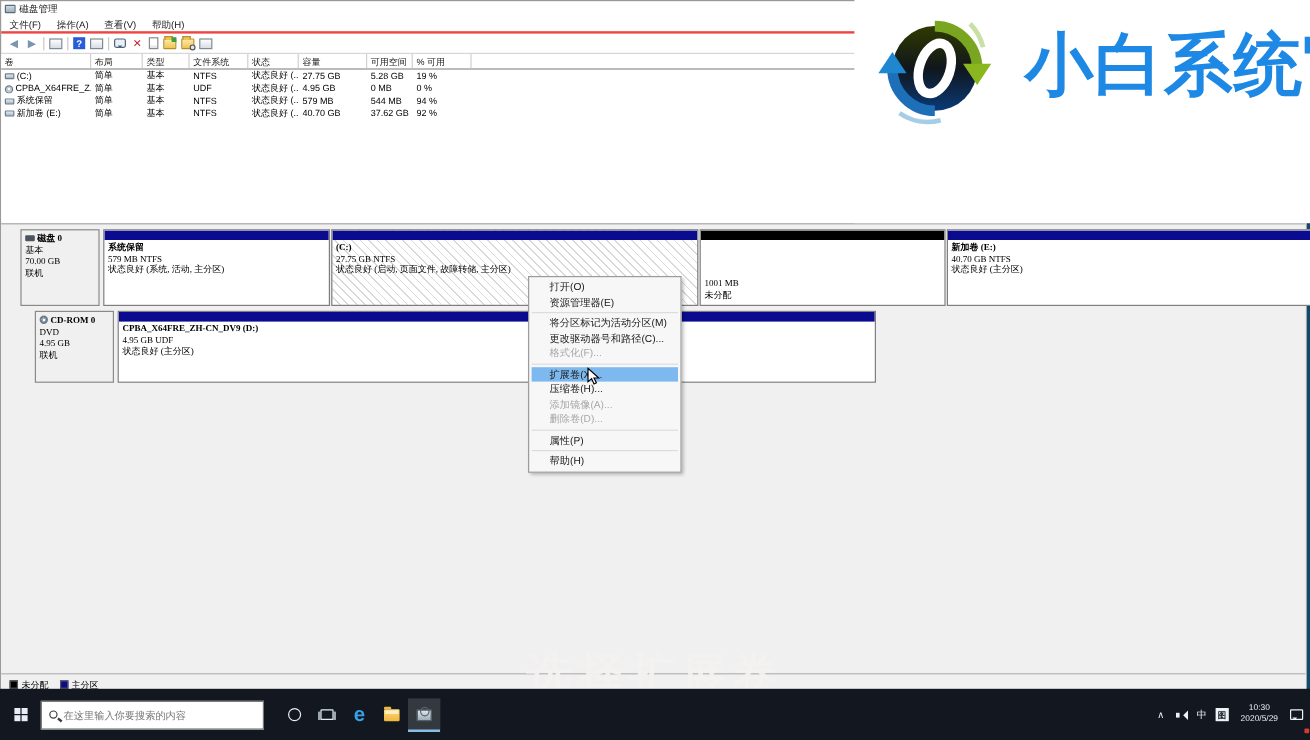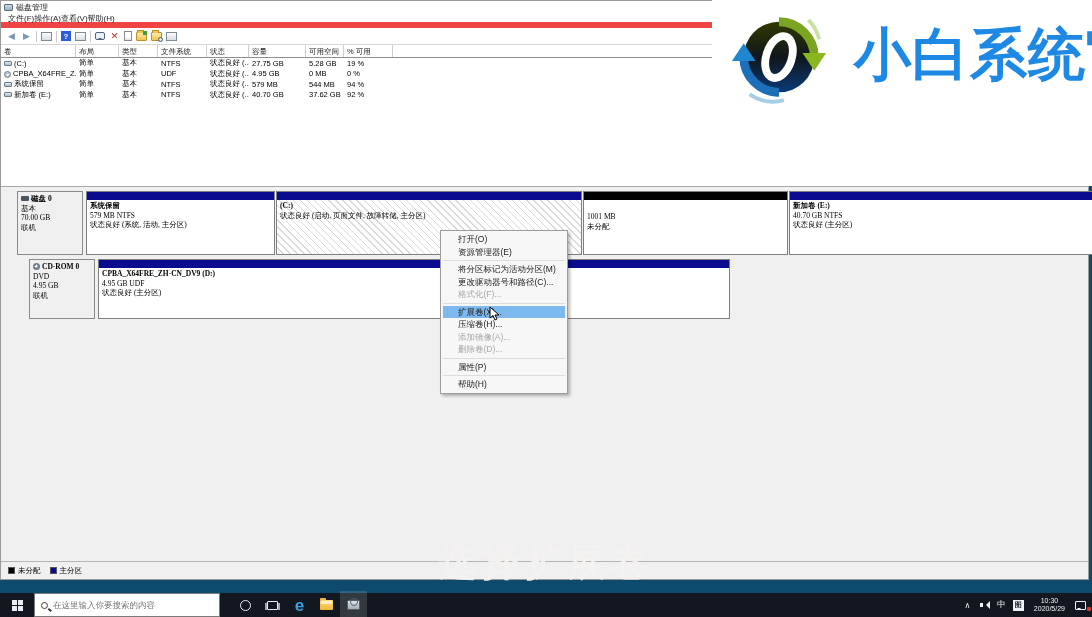--- a/index.html
+++ b/index.html
@@ -4,21 +4,21 @@
 <style>
   * { margin:0; padding:0; box-sizing:border-box; }
   html,body { width:1092px; height:617px; }
   body { font-family:"Liberation Sans","DejaVu Sans",sans-serif; background:#ffffff; position:relative; overflow:hidden; }
   .screen { position:absolute; inset:0; width:1092px; height:617px; background:#0c4a6e; }
 
   
   .dm-window { position:absolute; left:0; top:0; width:1089px; height:580px; background:#fff; border:1px solid #9a9a9a; }
   .titlebar { height:13px; display:flex; align-items:center; gap:3px; padding-left:3px; font-size:8px; color:#222; }
   .title-icon { width:9px; height:7px; border:1px solid #5a6b7a; background:linear-gradient(#cfd8e2,#9fb0bf); border-radius:1px; }
-  .menubar { height:14px; display:flex; align-items:center; padding-left:7px; font-size:8px; color:#222; border-bottom:6px solid #ef4444;text-align:center; }
+  .menubar { height:14px; display:flex; align-items:center; gap:13px; padding-left:7px; font-size:8px; color:#222; border-bottom:2px solid #ef4444;text-align:center; }
   .menubar span { cursor:default; }
   .toolbar { height:17px; display:flex; align-items:center; gap:4px; padding-left:5px; border-bottom:1px solid #d6d6d6; }
   .tico { font-size:9px; line-height:11px; height:12px; display:inline-flex; align-items:center; justify-content:center; min-width:11px; }
   .arrow { color:#7d96ad; font-size:9px; }
   .tsep { width:1px; height:11px; background:#c9c9c9; }
   .sq-ico { width:11px; height:9px; border:1px solid #7e8b96; background:linear-gradient(#fdfdfd,#d8dee4); }
   .help-ico { width:10px; height:10px; background:#2b5cd8; color:#fff; font-size:8px; font-weight:bold; display:inline-flex; align-items:center; justify-content:center; }
   .x-ico { color:#c62121; font-weight:bold; font-size:9px; }
   .doc-ico { width:8px; height:10px; border:1px solid #8a8a8a; background:#fff; box-shadow:inset 0 2px 0 #fff, inset 0 -2px 0 #e8e8e8; }
   .folder-ico { width:11px; height:9px; background:linear-gradient(#ffe9a8,#eec64f); border:1px solid #b98f2e; border-radius:1px; position:relative; }
@@ -47,21 +47,21 @@
   .dvd-name { color:#000; }
   .drive-glyph { display:inline-block; width:8px; height:5px; background:#4a5561; border-radius:1px; }
   .cdrom-glyph { display:inline-block; width:7px; height:7px; border-radius:50%; background:radial-gradient(circle,#fff 0 1px,#9aa8b6 1px 2px,#6d7d8c 2px); }
   .part-strip { display:flex; margin-left:2px; }
   .partition { border:1px solid #7f7f7f; background:#fff; margin-left:1px; position:relative; overflow:hidden; }
   .pbar { height:8px; background:#0b0b8f; }
   .pbar.black { background:#000000; }
   .ptext { padding:1px 3px; font-size:7.5px; line-height:9.5px; white-space:nowrap; }
   .ptext .pname { font-weight:bold; }
   .hatched { background:repeating-linear-gradient(45deg,#ffffff 0 4px,#d9d9d9 4px 5px); }
-  .unalloc-text { padding-top:12px; }
+  .unalloc-text { padding-top:12px;margin-top:19px; }
 
   .legend-strip { position:absolute; left:0; bottom:0; width:100%; height:18px; border-top:1px solid #b5b5b5; background:#f1f0f0; display:flex; align-items:center; gap:9px; padding-left:7px; font-size:7.5px; }
   .leg-item { display:flex; align-items:center; gap:3px; }
   .leg-sq { width:7px; height:7px; border:1px solid #555; }
   .leg-sq.k { background:#000000; }
   .leg-sq.b { background:#0b0b8f; }
 
   
   .ctx-menu { position:absolute; left:440px; top:230px; width:128px; background:#f7f7f7; border:1px solid #9c9c9c; box-shadow:2px 2px 3px rgba(0,0,0,.28); padding:2px 0; z-index:50; font-size:8.5px; color:#1a1a1a; }
   .ctx-item { height:12.5px; line-height:12.5px; padding-left:17px; white-space:nowrap; overflow:hidden; }
@@ -74,21 +74,21 @@
 
   
   .brand-box { position:absolute; left:712px; top:0; width:380px; height:186px; background:#ffffff; z-index:40; overflow:hidden; display:flex; align-items:flex-start; }
   .brand-logo { margin:10px 0 0 18px; flex:0 0 auto; }
   .brand-text { font-size:57px; font-weight:bold; color:#1e88e5; line-height:108px; margin-left:26px; letter-spacing:1px; white-space:nowrap; }
 
   
   .caption-wm { position:absolute; left:0; top:537px; width:1092px; text-align:center; font-size:38px; font-weight:bold; letter-spacing:5px; color:rgba(243,240,240,0.95); z-index:45; pointer-events:none; }
 
   
-  .taskbar { position:absolute; left:0; bottom:0; width:1092px; height:24px; background:#131820; display:flex; align-items:center; z-index:80; }
+  .taskbar { position:absolute; left:0; bottom:0; width:1092px; height:43px; background:#131820; display:flex; align-items:center; z-index:80; }
   .tb-start { width:34px; height:28px; display:flex; align-items:center; justify-content:center; }
   .win-logo { width:11px; height:11px; display:grid; grid-template-columns:5px 5px; grid-template-rows:5px 5px; gap:1px; }
   .win-logo i { background:#e8eef4; display:block; }
   .tb-search { width:186px; height:24px; background:#ffffff; border:1px solid #7a7a7a; display:flex; align-items:center; gap:5px; padding-left:6px; }
   .search-glyph { width:7px; height:7px; border:1.5px solid #3c3c3c; border-radius:50%; position:relative; flex:0 0 auto; }
   .search-glyph::after { content:""; position:absolute; left:6px; top:6px; width:4px; height:1.5px; background:#3c3c3c; transform:rotate(40deg); }
   .tb-search input { border:none; outline:none; font-size:8.5px; color:#333; width:150px; font-family:inherit; background:transparent; }
   .tb-ic { width:27px; height:28px; display:flex; align-items:center; justify-content:center; position:relative; }
   .cortana-ring { width:11px; height:11px; border:1.5px solid #e6ecf2; border-radius:50%; }
   .taskview-ic { width:11px; height:9px; border:1px solid #e6ecf2; border-radius:1px; box-shadow:-3px 1px 0 -1px #9aa6b2, 3px 1px 0 -1px #9aa6b2; }
@@ -228,20 +228,21 @@
             <div class="ptext">
               <div class="pname">系统保留</div>
               <div>579 MB NTFS</div>
               <div>状态良好 (系统, 活动, 主分区)</div>
             </div>
           </div>
           <div class="partition hatched" style="width:306px;">
             <div class="pbar"></div>
             <div class="ptext">
               <div class="pname">(C:)</div>
+              <div>27.75 GB NTFS</div>
               <div>状态良好 (启动, 页面文件, 故障转储, 主分区)</div>
             </div>
           </div>
           <div class="partition" style="width:205px;">
             <div class="pbar black"></div>
             <div class="ptext unalloc-text">
               <div>1001 MB</div>
               <div>未分配</div>
             </div>
           </div>

